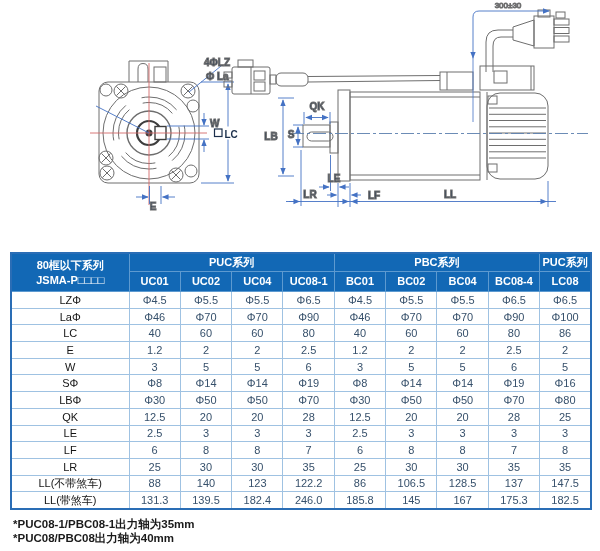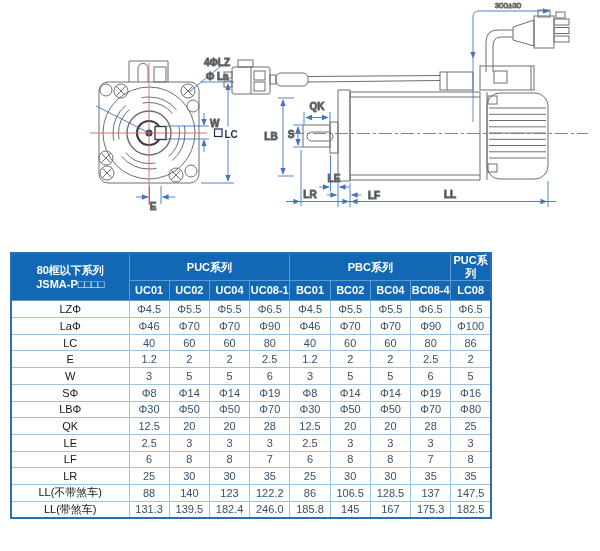--- a/index.html
+++ b/index.html
@@ -2,21 +2,21 @@
 <html><head>
 <meta charset="utf-8">
 <style>
   html,body{margin:0;padding:0;background:#fff;}
   #stage{position:relative;width:600px;height:551px;background:#fff;overflow:hidden;
          font-family:"Liberation Sans",sans-serif;}
   svg text{font-family:"Liberation Sans",sans-serif;}
   .dimlabel{font-size:10px;font-weight:bold;fill:#1b2f4b;}
   .cablelabel{font-size:8px;fill:#4472c4;}
 
-  table.spec{position:absolute;left:10px;top:252px;width:482px;border-collapse:collapse;
+  table.spec{position:absolute;left:10px;top:252px;width:582px;border-collapse:collapse;
              table-layout:fixed;font-size:11px;border:2px solid #2a6db5;}
   table.spec th{background:#1268b5;color:#fff;font-weight:bold;border:1px solid #5d9ad0;
                 padding:0;line-height:1.2;}
   table.spec thead tr.grouprow th{height:17px;}
   table.spec thead tr.modelrow th{height:19px;}
   table.spec th.corner{font-size:11px;line-height:1.3;}
   table.spec td{border:1px solid #9fc2e2;text-align:center;padding:0;height:15.7px;
                 color:#36506b;background:#fff;}
   table.spec td.rowlabel{color:#141414;text-align:center;}
   .footnote{position:absolute;left:13px;font-size:11.5px;font-weight:600;color:#1a1a1a;
@@ -442,13 +442,15 @@
           <td>167</td>
           <td>175.3</td>
           <td>182.5</td>
         </tr>
       </tbody>
   </table>
 
   
 
   
+  <div class="footnote" style="top:517px">*PUC08-1/PBC08-1出力轴为35mm</div>
+  <div class="footnote" style="top:531px">*PUC08/PBC08出力轴为40mm</div>
 </div>
 
 </body></html>

